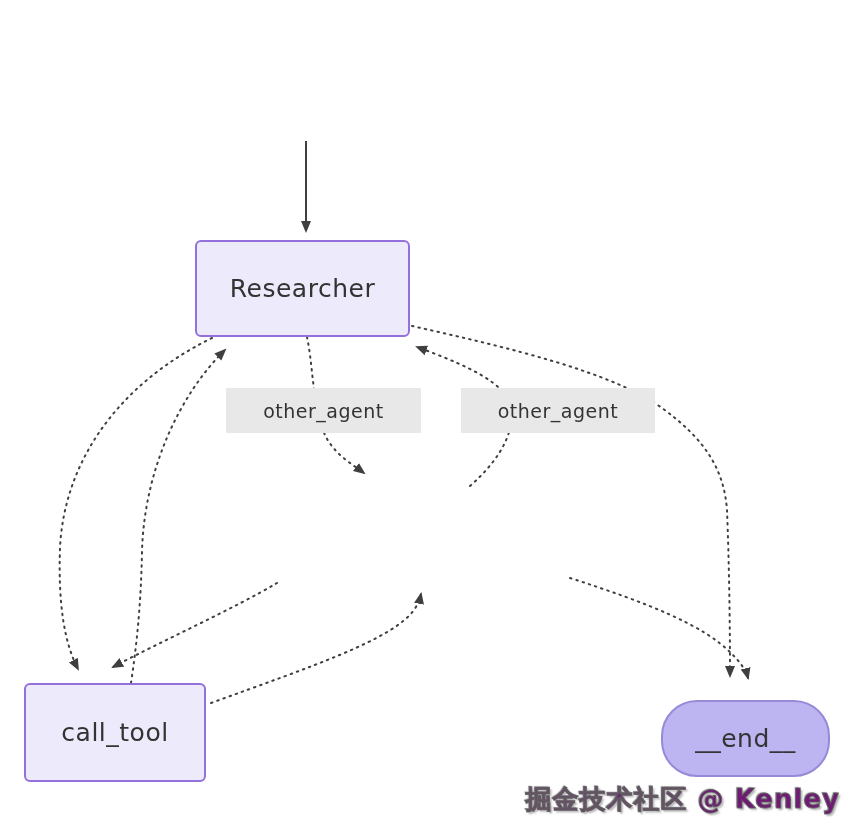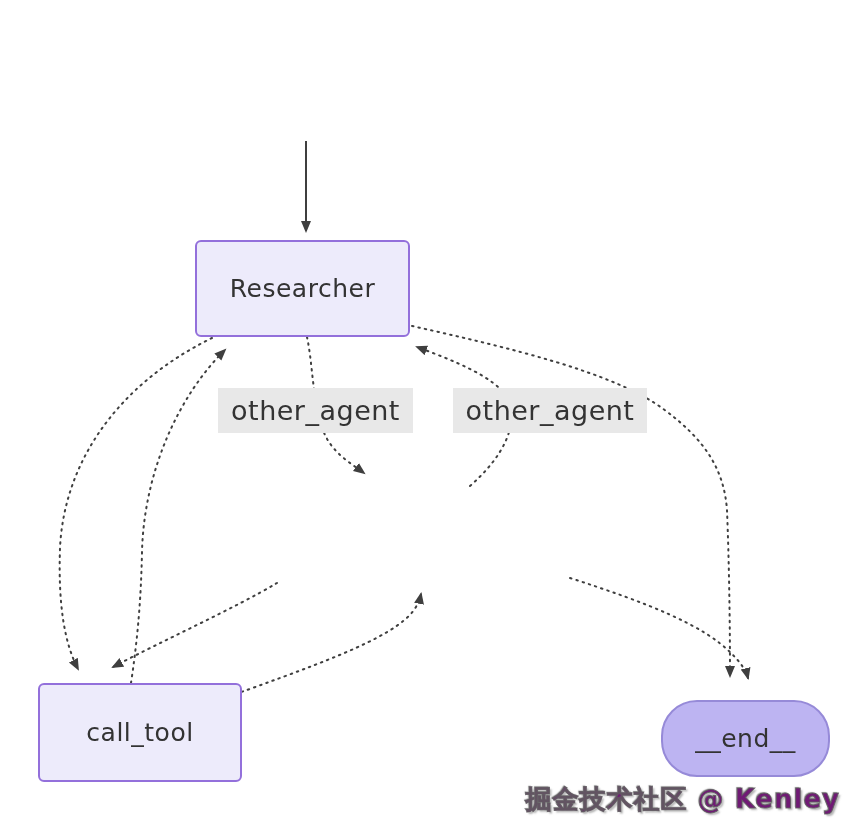--- a/index.html
+++ b/index.html
@@ -57,23 +57,24 @@
   }
 
   .edge-label {
     position: absolute;
     box-sizing: border-box;
     display: flex;
     align-items: center;
     justify-content: center;
     background: var(--label-bg, #e8e8e8);
     color: var(--text, #333333);
-    font-size: 27px;
+    font-size: 19px;
     letter-spacing: 0.5px;
     white-space: nowrap;
+    margin-left: 8px;
   }
 
   .watermark {
     position: absolute;
     right: 9px;
     top: 782px;
     font-size: 26px;
     font-weight: 600;
     letter-spacing: 1px;
     color: #701a75;
@@ -115,19 +116,19 @@
   </svg>
 
   <div class="edge-label" style="left:218px; top:388px; width:195px; height:45px;">other_agent</div>
 
   <div class="edge-label" style="left:453px; top:388px; width:194px; height:45px;">other_agent</div>
 
 
   <div class="node" style="left:195px; top:240px; width:215px; height:97px;">Researcher</div>
 
 
-  <div class="node" style="left:38px; top:683px; width:204px; height:99px;">call_tool</div>
+  <div class="node" style="left:24px; top:683px; width:182px; height:99px;">call_tool</div>
 
   <div class="node stadium end" style="left:661px; top:700px; width:169px; height:77px;">__end__</div>
 
   <div class="watermark">掘金技术社区 @ Kenley</div>
 
 </div>
 
 </body></html>

